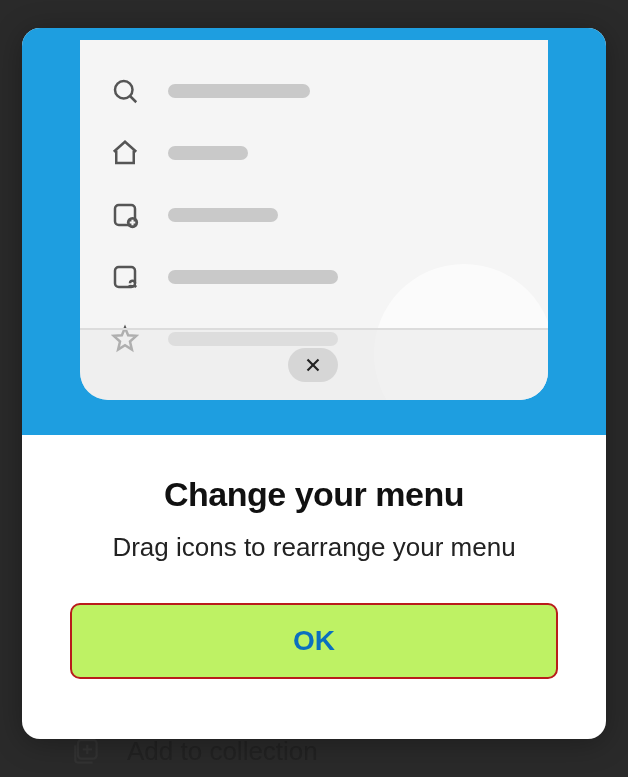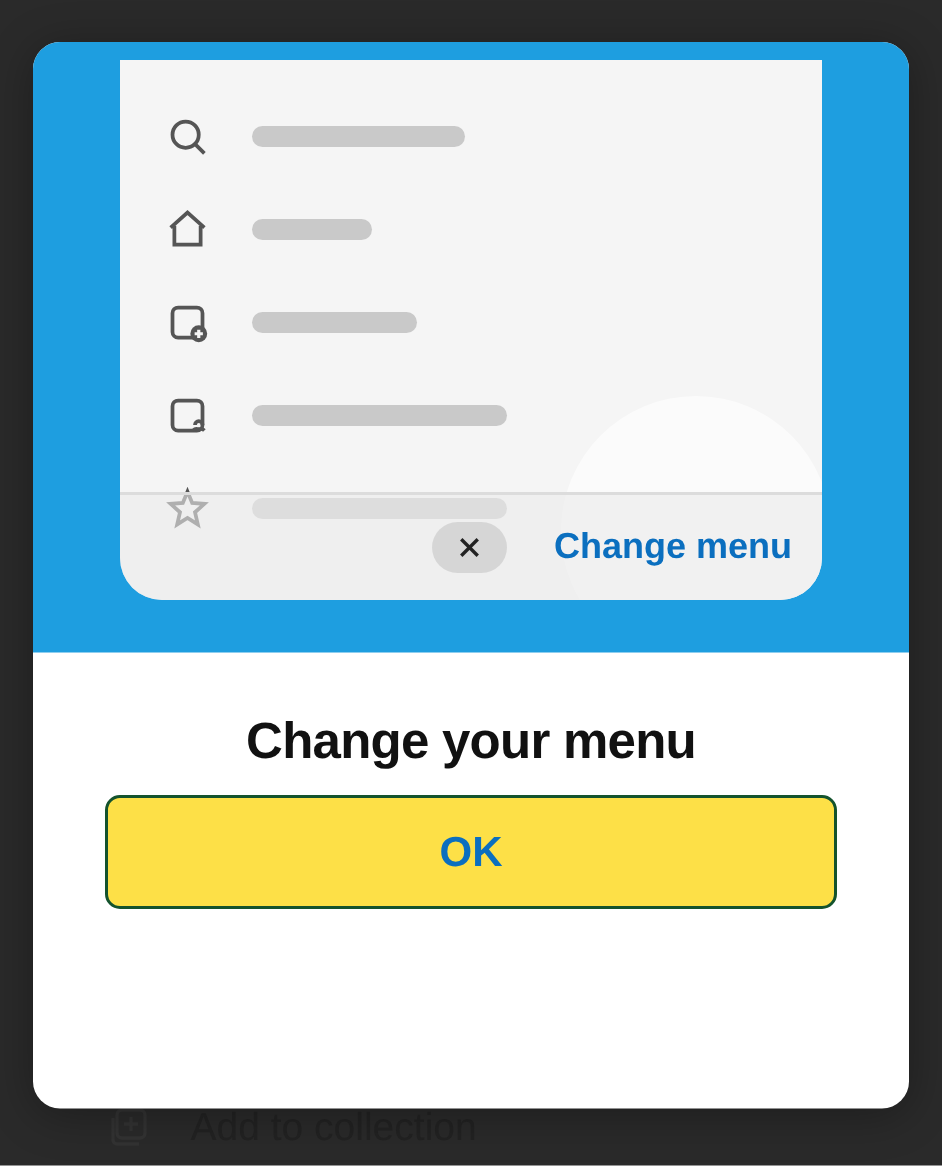--- a/index.html
+++ b/index.html
@@ -140,22 +140,22 @@
     .modal-subtitle {
       font-size: 26px;
       font-weight: 400;
       color: #222;
       line-height: 1.35;
       margin-bottom: 38px;
     }
     .ok-button {
       width: 100%;
       padding: 20px 0;
-      border: 2px solid #14532d;
-      background: #fde047;
+      border: 2px solid #b91c1c;
+      background: #bef264;
       color: #0b6fbf;
       font-size: 28px;
       font-weight: 700;
       border-radius: 10px;
       cursor: pointer;
     }
   </style>
 </head>
 <body>
 
@@ -225,23 +225,23 @@
 
       <div class="highlight-circle"></div>
 
       <div class="preview-bottom">
         <span class="close-pill">
           <svg viewBox="0 0 24 24" width="22" height="22" fill="none" stroke="#222" stroke-width="2.4">
             <line x1="6" y1="6" x2="18" y2="18"></line>
             <line x1="18" y1="6" x2="6" y2="18"></line>
           </svg>
         </span>
-        <span class="change-menu-link">Change menu</span>
       </div>
     </div>
   </div>
 
   <div class="modal-body">
     <h1 class="modal-title">Change your menu</h1>
+    <p class="modal-subtitle">Drag icons to rearrange your menu</p>
     <button class="ok-button">OK</button>
   </div>
 
 </div>
 
 </body></html>

